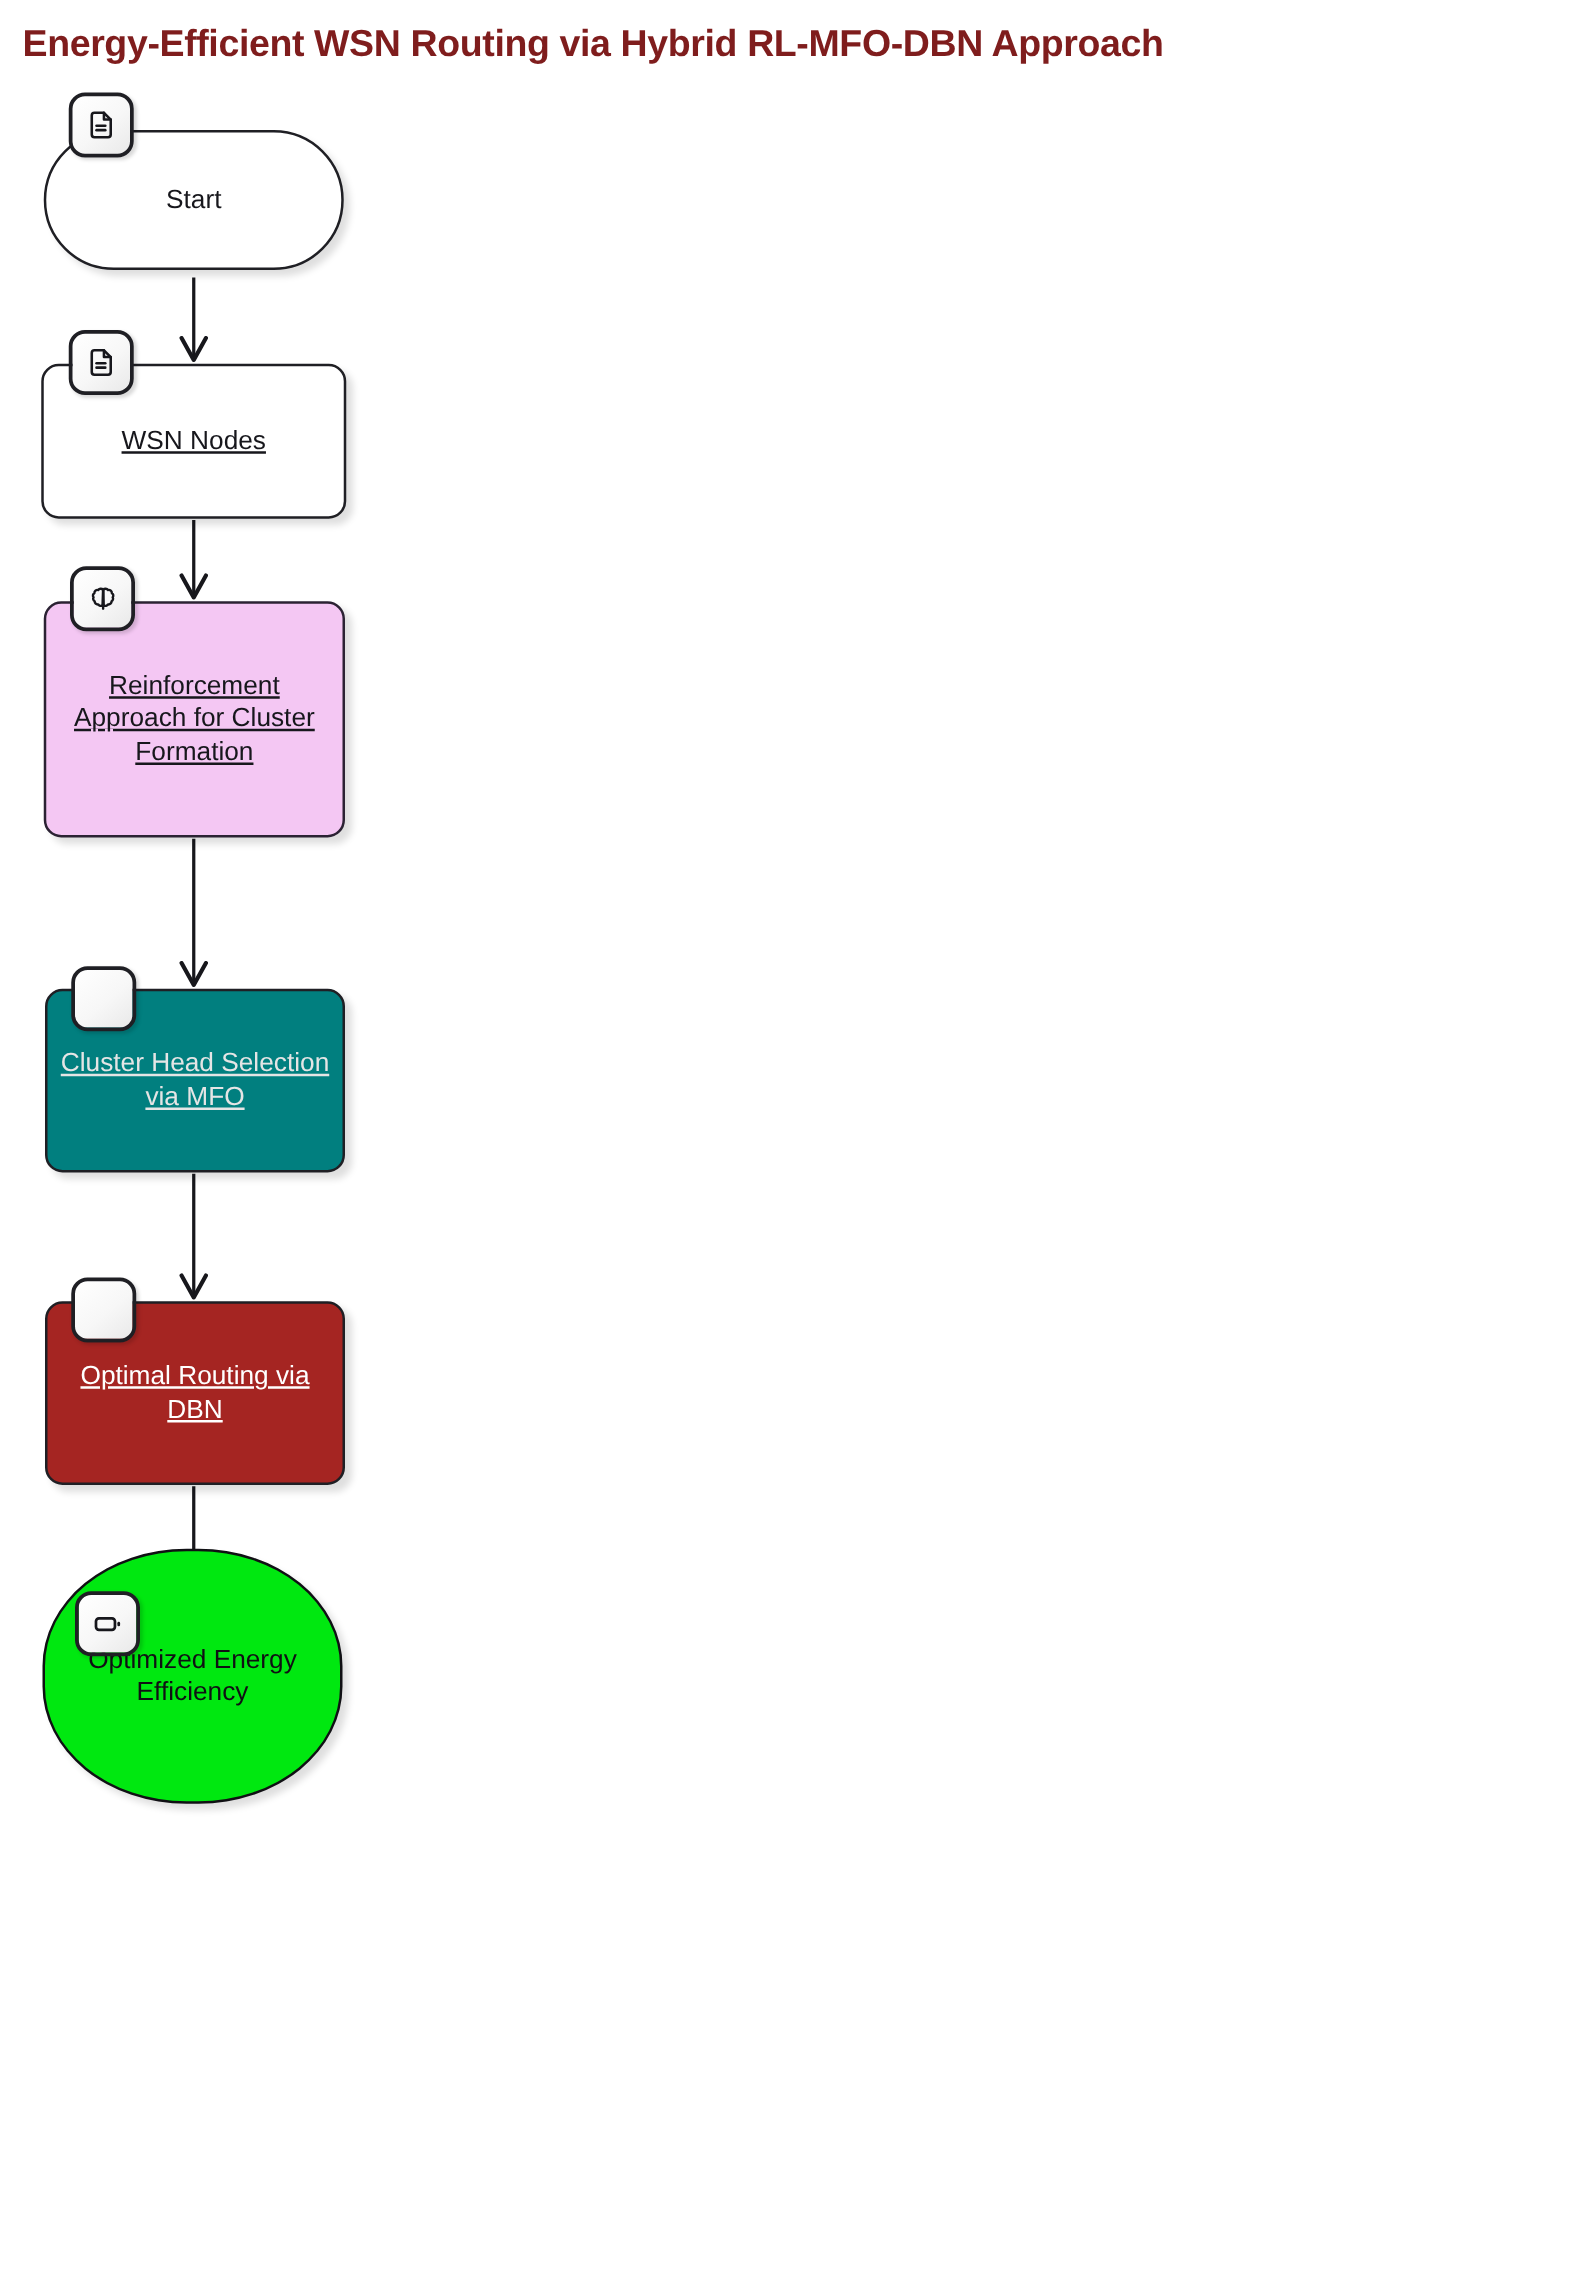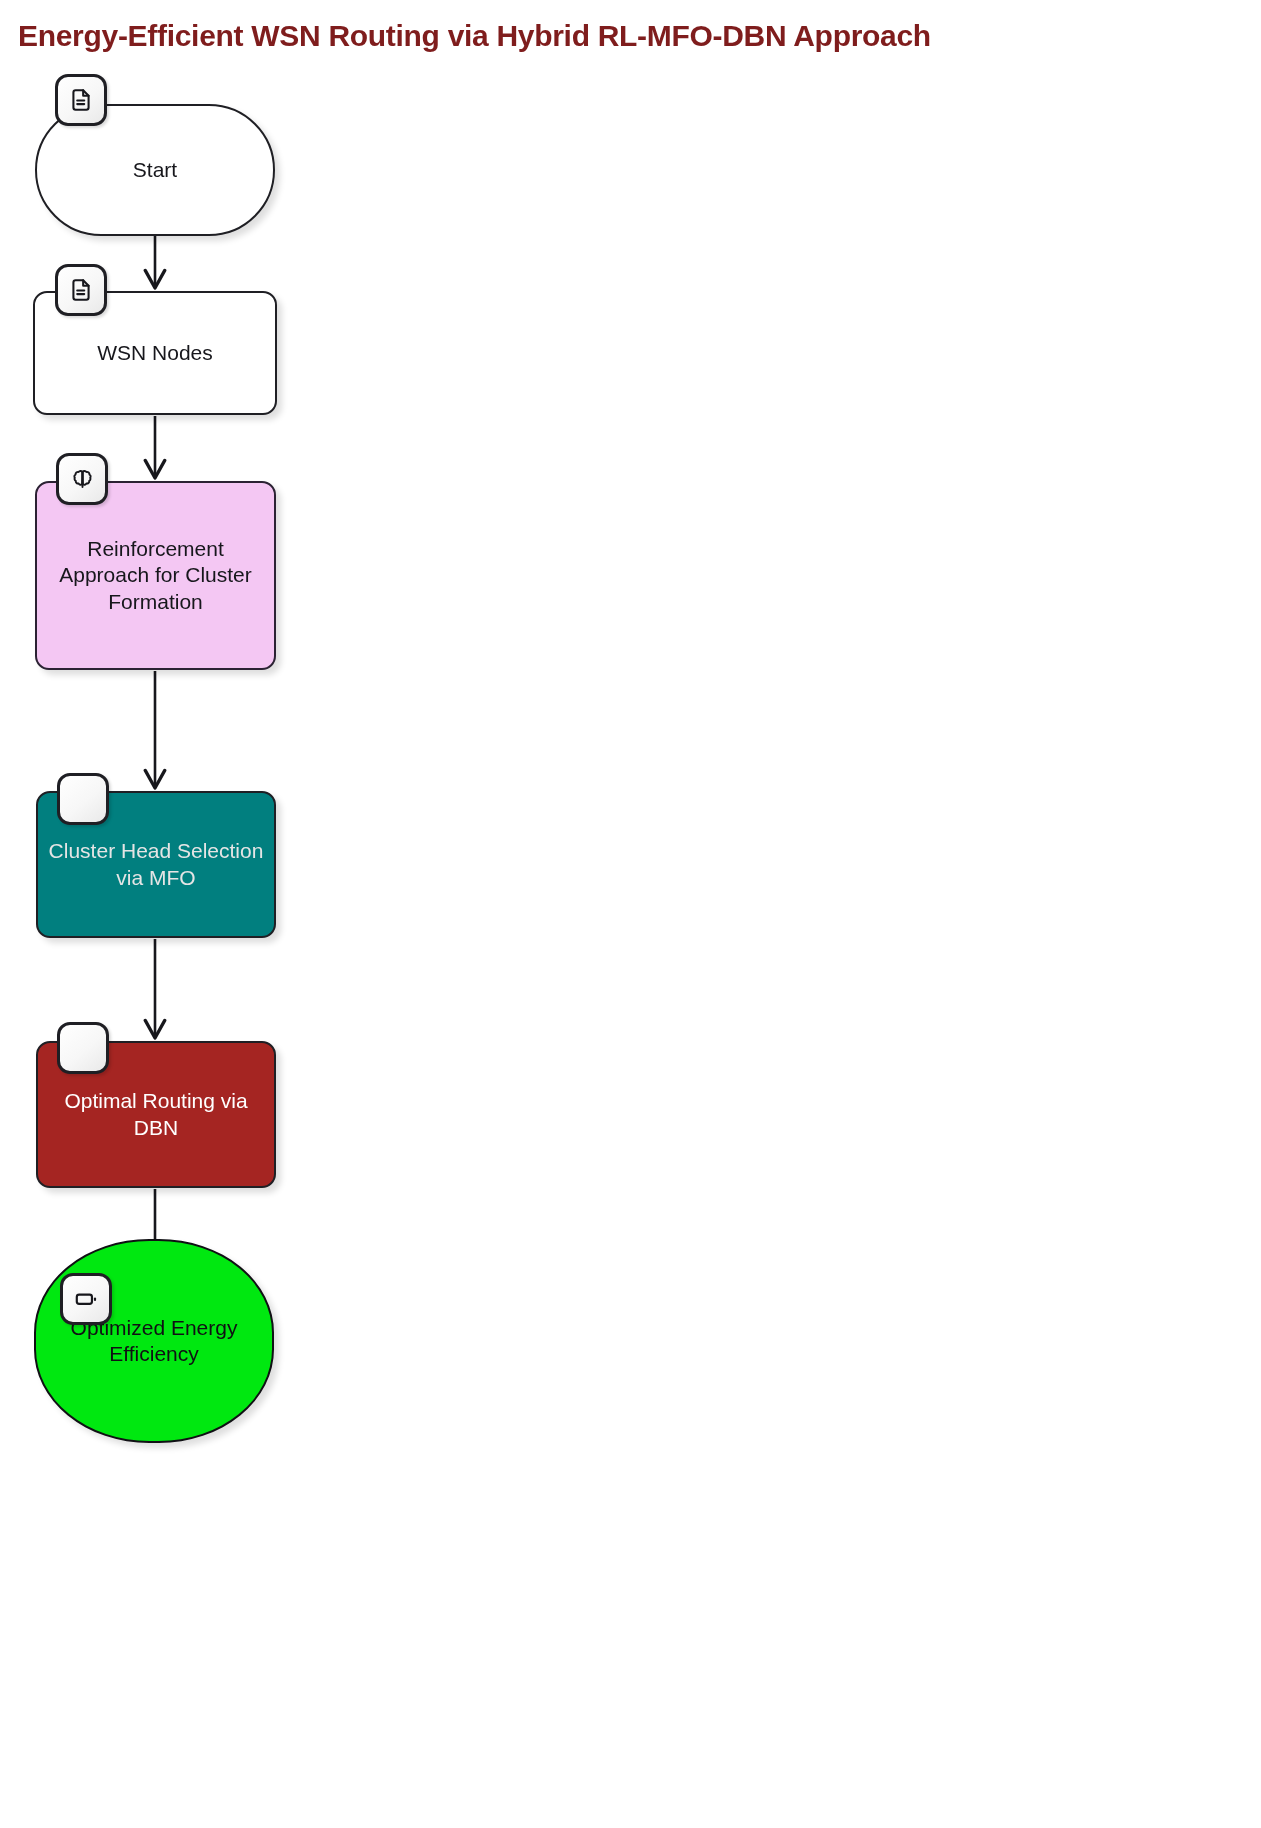--- a/index.html
+++ b/index.html
@@ -52,21 +52,21 @@
     text-align: center;
     border: 2.5px solid #1f1f24;
     box-shadow: 5px 5px 6px rgba(0,0,0,0.13);
     line-height: 1.24;
     font-size: 21px;
     color: #17171c;
     padding: 6px 10px;
   }
   .node .node-label { display: block; }
 
-  .node-rect     { border-radius: 14px; }
+  .node-rect     { border-radius: 14px; text-decoration: underline; }
   .node-stadium  { border-radius: 999px; }
   .node-circleish{ border-radius: 48% 48% 48% 48% / 46% 46% 46% 46%; }
 
   
   .badge {
     position: absolute;
     width: 46px;
     height: 46px;
     border-radius: 13px;
     background: linear-gradient(140deg, #ffffff 0%, #f7f7f7 55%, #e9e9e9 100%);
@@ -74,21 +74,21 @@
     display: flex;
     align-items: center;
     justify-content: center;
     box-shadow: 2px 2px 3px rgba(0,0,0,0.15);
     z-index: 5;
   }
   .badge svg { display: block; }
 
   
   #node-start {
-    left: 35px;  top: 104px;  width: 240px; height: 132px;
+    left: 35px;  top: 104px;  width: 240px; height: 112px;
     background: #ffffff;
   }
   #badge-start { left: 55px; top: 74px; }
 
   #node-wsn {
     left: 33px;  top: 291px;  width: 244px; height: 124px;
     background: #ffffff;
   }
   #badge-wsn { left: 55px; top: 264px; }
 

